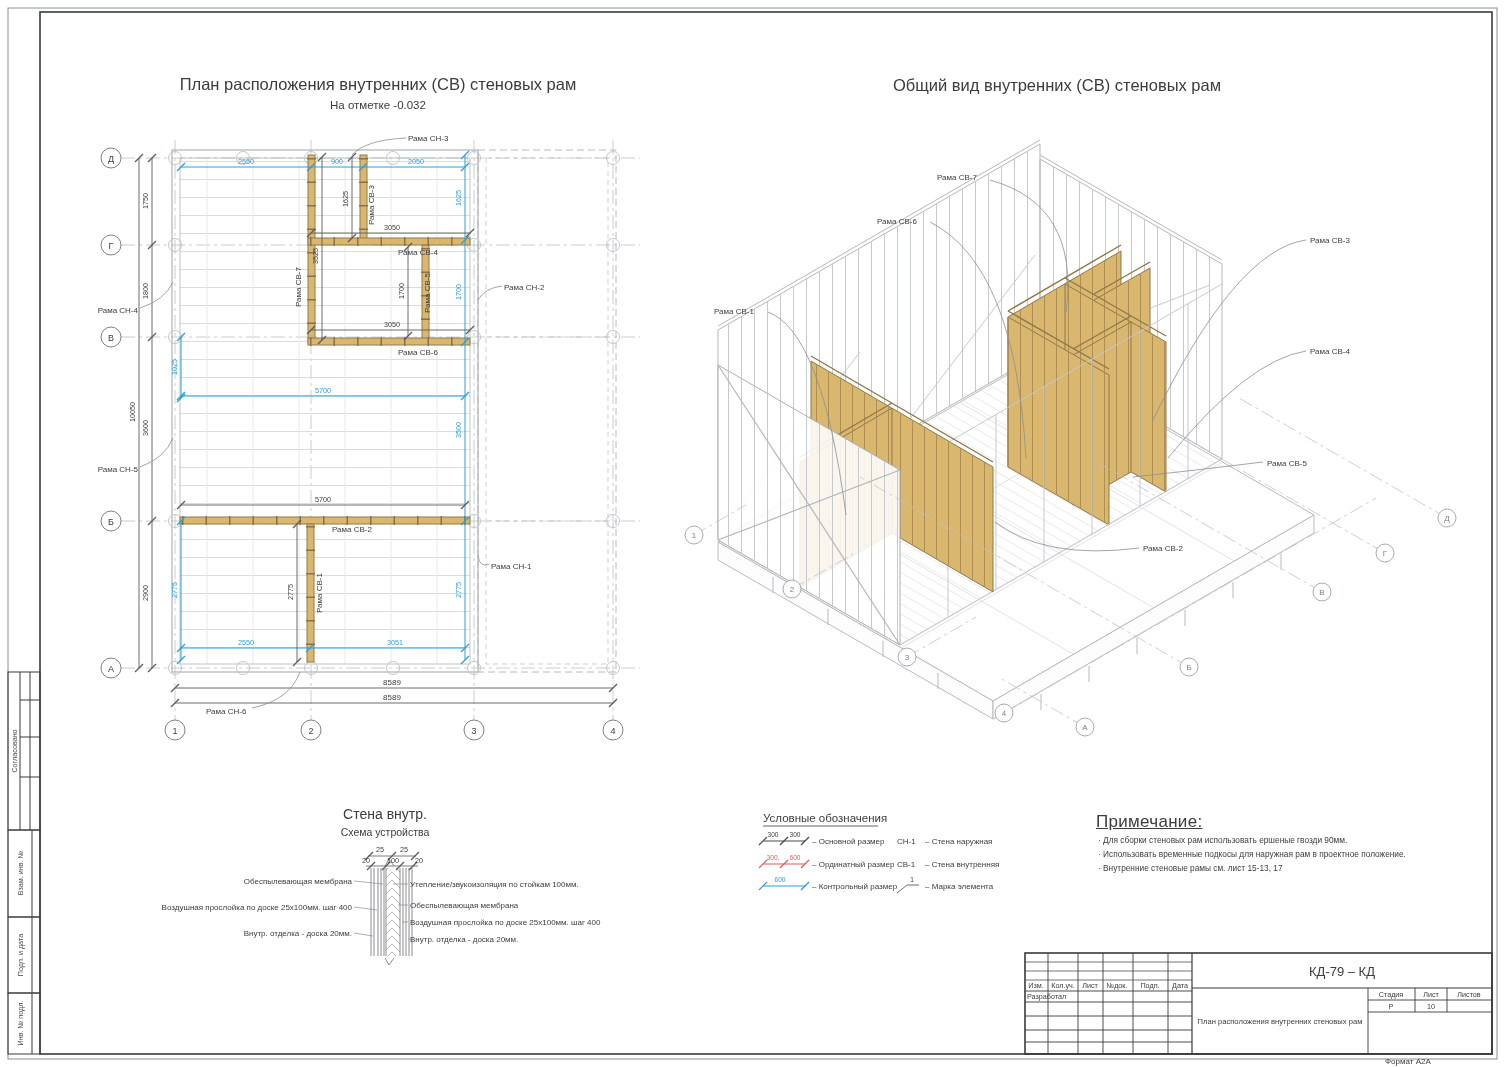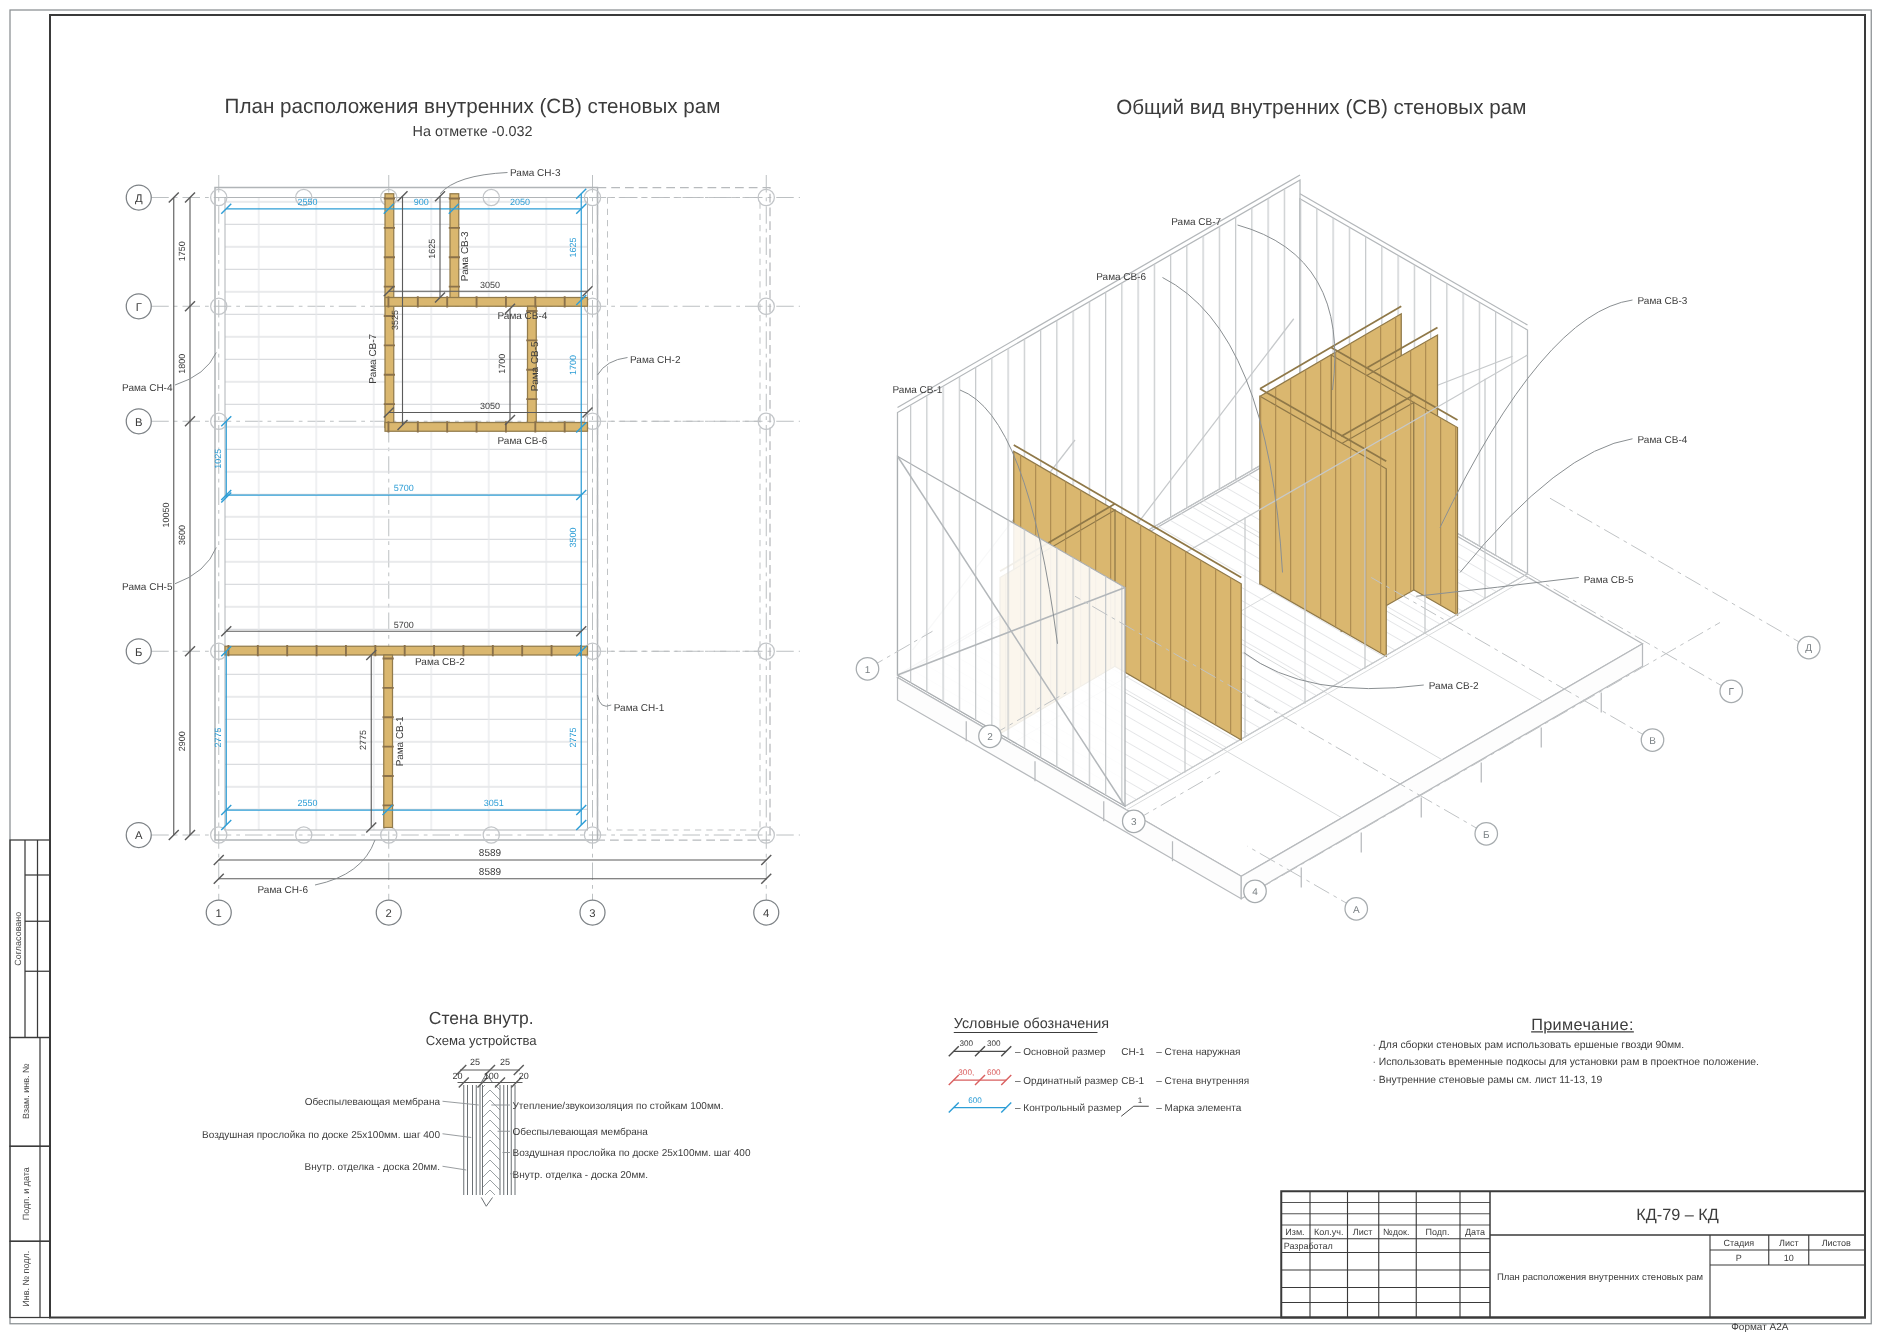--- a/index.html
+++ b/index.html
@@ -3,21 +3,21 @@
 <meta charset="utf-8">
 <style>
   html,body{margin:0;padding:0;background:#ffffff;}
   #sheet{position:relative;width:1506px;height:1067px;background:#fff;overflow:hidden;
          font-family:"Liberation Sans", sans-serif;color:#3c3c3c;}
   svg text{font-family:"Liberation Sans", sans-serif;}
   .t6{font-size:6.5px}.t7{font-size:7.2px}.t8{font-size:8px}.t9{font-size:9px}
   .t10{font-size:10.5px}.t11{font-size:11.5px}.t13{font-size:13px}.t14{font-size:14px}.t16{font-size:16.5px}
   .blk{fill:#3c3c3c}
   #notes{position:absolute;left:1096px;top:812px;width:340px;}
-  #notes .nt-title{font-size:13px;text-decoration:underline;letter-spacing:.3px;text-align:center;}
+  #notes .nt-title{font-size:17px;text-decoration:underline;letter-spacing:.3px;}
   #notes .nt-item{font-size:8.3px;line-height:1.45;padding-left:10px;text-indent:-8px;margin-top:2px;}
   #notes .nt-item::before{content:"·  ";}
 </style>
 </head>
 <body>
 
 <div id="sheet">
 <svg width="1506" height="1067" viewBox="0 0 1506 1067">
   <defs>
     <pattern id="pj" width="46" height="18" patternUnits="userSpaceOnUse">
@@ -590,16 +590,16 @@
     <text class="t13" fill="#3c3c3c" x="1342" y="976" text-anchor="middle">КД-79 – КД</text>
     <text style="font-size:7.6px" fill="#3c3c3c" x="1280" y="1024" text-anchor="middle">План расположения внутренних стеновых рам</text>
     <text class="t8" fill="#3c3c3c" x="1385" y="1064">Формат А2А</text>
   </g>
 </svg>
 
 
 <div id="notes">
   <div class="nt-title">Примечание:</div>
   <div class="nt-item">Для сборки стеновых рам использовать ершеные гвозди 90мм.</div>
-  <div class="nt-item">Использовать временные подкосы для установки рам в проектное положение.</div>
-  <div class="nt-item">Внутренние стеновые рамы см. лист 11-13, 19</div>
+  <div class="nt-item">Использовать временные подкосы для наружная рам в проектное положение.</div>
+  <div class="nt-item">Внутренние стеновые рамы см. лист 15-13, 17</div>
 </div>
 </div>
 
 </body></html>

